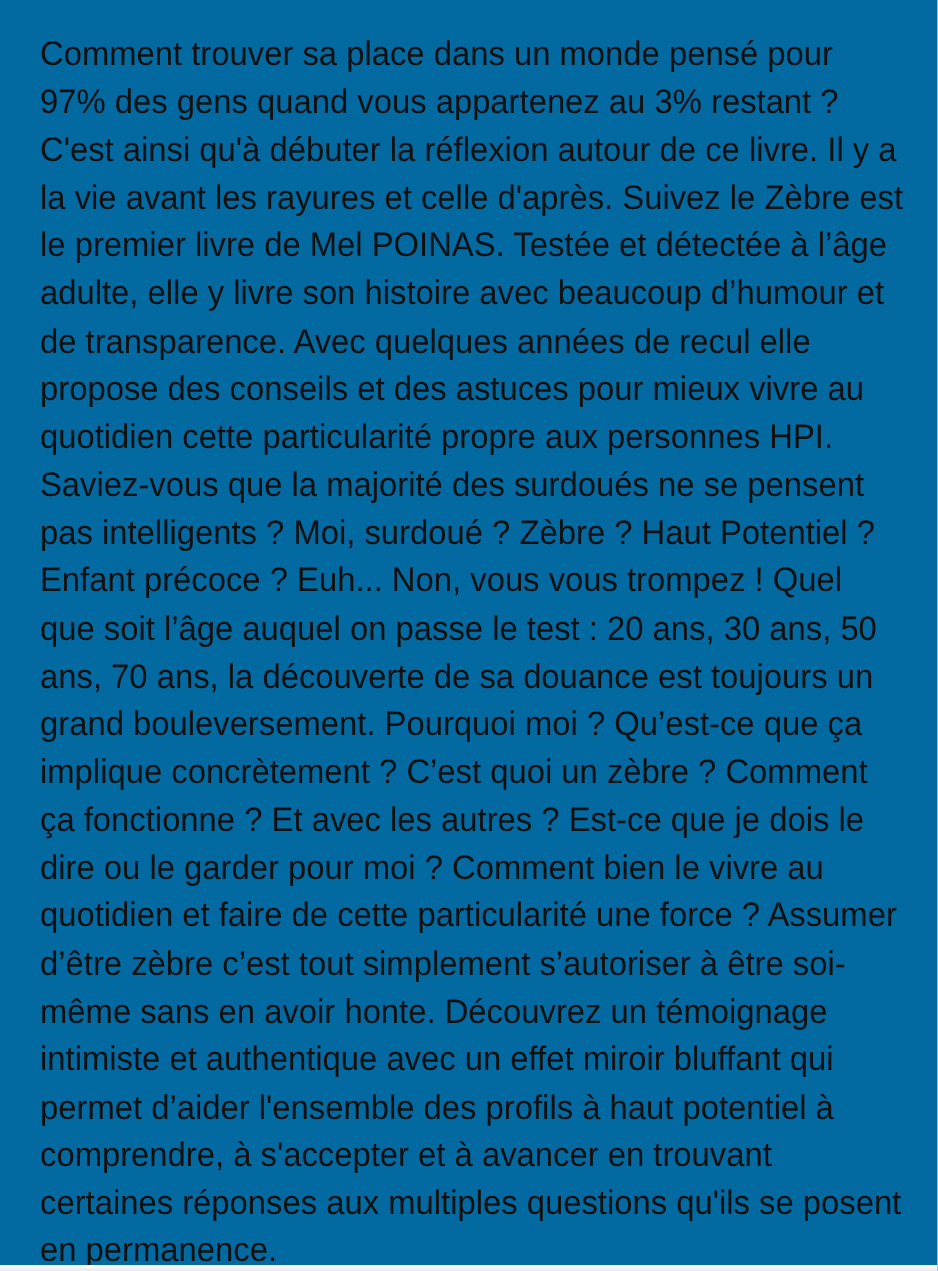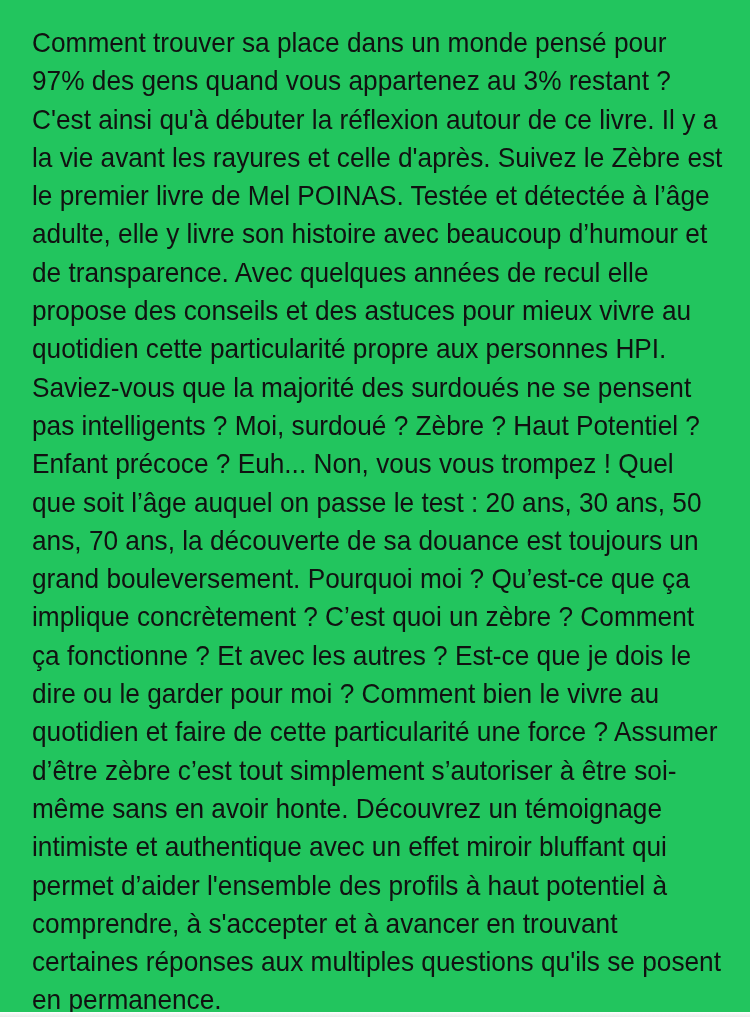--- a/index.html
+++ b/index.html
@@ -10,21 +10,21 @@
   }
 
   body {
     font-family: "Liberation Sans", "DejaVu Sans", sans-serif;
   }
 
   #screen {
     position: relative;
     width: 750px;
     height: 1017px;
-    background: #22c55e;
+    background: #0369a1;
     overflow: hidden;
   }
 
   
   #bottom-edge-band {
     position: absolute;
     left: 0;
     right: 0;
     bottom: 0;
     height: 5px;

